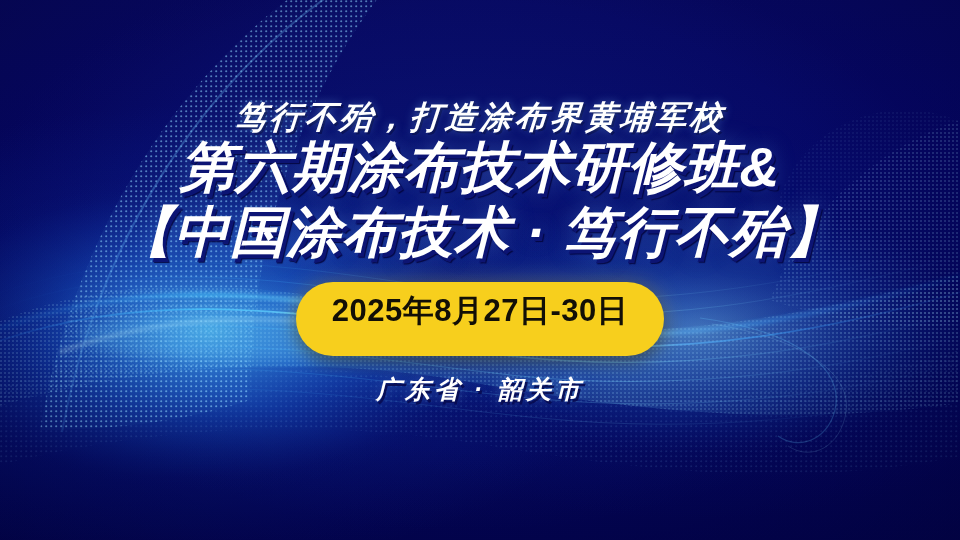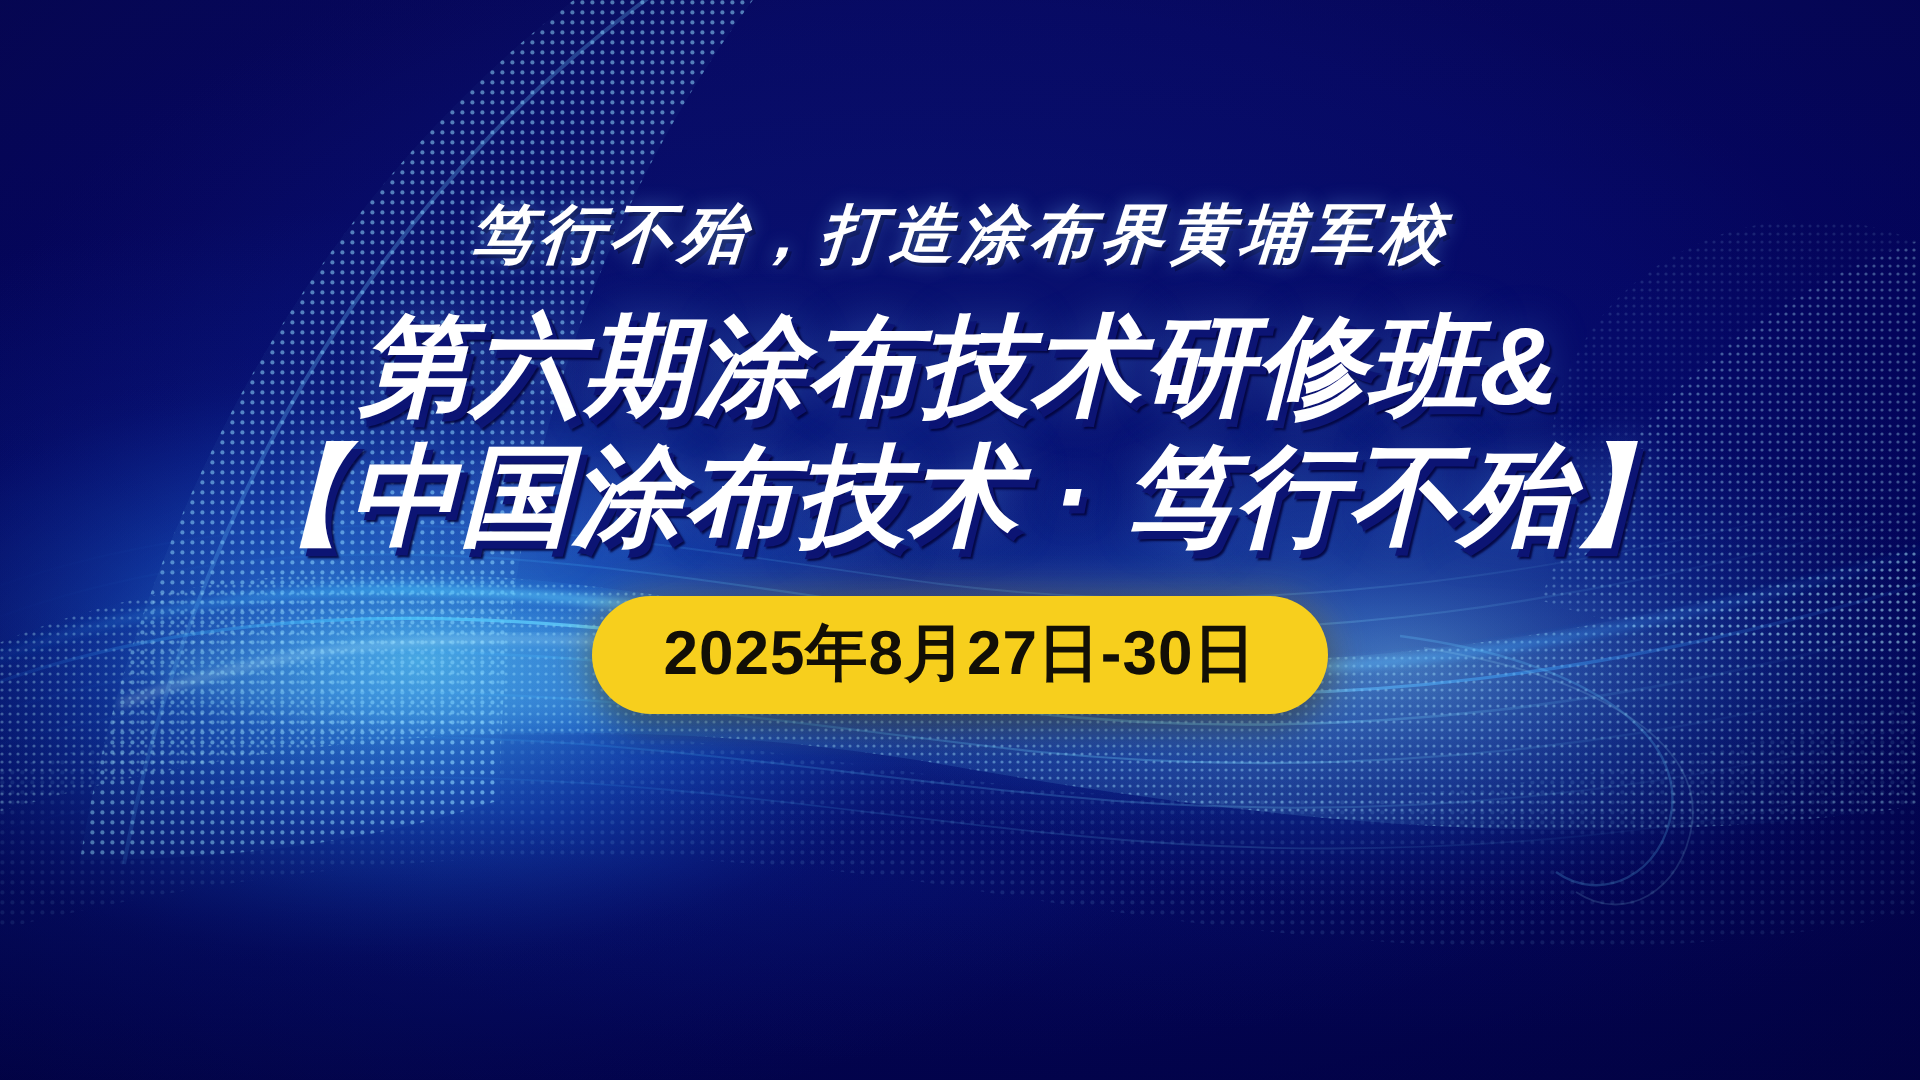--- a/index.html
+++ b/index.html
@@ -73,36 +73,35 @@
     color: #ffffff;
     white-space: nowrap;
     line-height: 1;
     text-shadow:
       3px 4px 0 #0c1474,
       4px 5px 1px rgba(3,4,60,0.9),
       0 0 22px rgba(110,185,255,0.35);
     letter-spacing: 1px;
   }
   .title-1 {
-    margin-top: 16px;
     font-size: 55px;
   }
   .title-2 {
     margin-top: 10px;
     font-size: 55px;
   }
 
   .date-pill {
     margin-top: 22px;
     background: #f7cf1d;
     color: #120f06;
     font-size: 31px;
     font-weight: 700;
     line-height: 1;
-    padding: 13px 36px 15px;
+    padding: 13px 36px 30px;
     border-radius: 999px;
     white-space: nowrap;
     letter-spacing: 0.5px;
     box-shadow:
       0 6px 16px rgba(0,0,0,0.38),
       0 0 22px rgba(250,214,60,0.30);
   }
 
   .location {
     margin-top: 17px;
@@ -240,15 +239,16 @@
 
   <div class="content">
     <div class="tagline">笃行不殆，打造涂布界黄埔军校</div>
 
     <div class="title-1">第六期涂布技术研修班&amp;</div>
 
     <div class="title-2">【中国涂布技术 · 笃行不殆】</div>
 
     <div class="date-pill">2025年8月27日-30日</div>
 
+    <div class="location">广东省 · 韶关市</div>
   </div>
 
 </div>
 
 </body></html>

